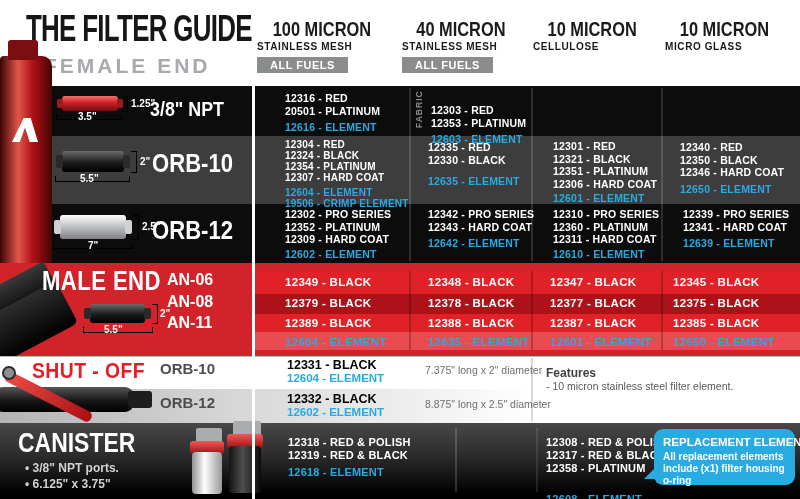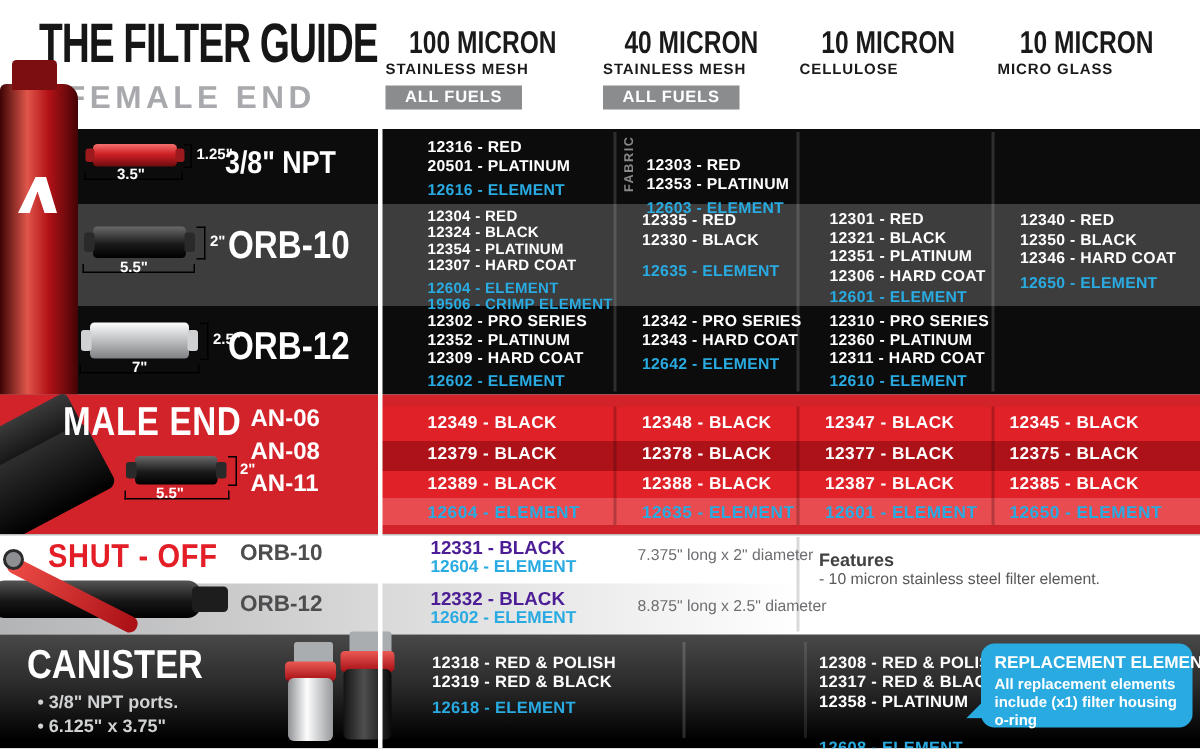--- a/index.html
+++ b/index.html
@@ -42,21 +42,21 @@
 
   
   .fbody{position:absolute;border-radius:3px}
   .fb-red{background:linear-gradient(180deg,#f4716d 0%,#cf2026 45%,#6e0c0e 100%)}
   .fb-black{background:linear-gradient(180deg,#6a6a6a 0%,#1b1b1b 55%,#000 100%)}
   .fb-silver{background:linear-gradient(180deg,#fdfdfd 0%,#bdbfc1 50%,#7f8184 100%)}
   .fcap{position:absolute;border-radius:2px}
 
   
   .shut-label{font-weight:800;font-size:15px;color:#4d4d4f;white-space:nowrap}
-  .shut-part{font-weight:800;font-size:12.5px;color:#4c1d95;white-space:nowrap}
+  .shut-part{font-weight:800;font-size:12.5px;color:#000000;white-space:nowrap}
   .shut-el{font-weight:800;font-size:11.5px;color:#29abe2;white-space:nowrap}
   .shut-spec{font-weight:400;font-size:10.5px;color:#6d6e71;white-space:nowrap}
   .features-title{font-weight:800;font-size:12px;color:#414042}
   .features-item{font-weight:400;font-size:10.5px;line-height:13px;color:#58595b;white-space:nowrap}
   .gray-stripe{position:absolute;left:0;width:560px;
     background:linear-gradient(90deg,#b3b4b6 0%,#d9d9d9 45%,rgba(255,255,255,0) 95%)}
 
   
   .can-head{font-weight:900;font-size:27px;color:#fff;transform:scaleX(.85);transform-origin:left top;white-space:nowrap}
   .can-bullet{font-weight:600;font-size:12px;line-height:16px;color:#d0d2d3;white-space:nowrap}
@@ -222,20 +222,27 @@
       </div>
   </div>
   <div class="abs" style="left:553px;top:208px">
     <div class="t-part">12310 - PRO SERIES</div>
     <div class="t-part">12360 - PLATINUM</div>
     <div class="t-part">12311 - HARD COAT</div>
     <div class="el-block" style="margin-top:2px">
         <div class="t-part t-el">12610 - ELEMENT</div>
       </div>
   </div>
+  <div class="abs" style="left:683px;top:208px">
+    <div class="t-part">12339 - PRO SERIES</div>
+    <div class="t-part">12341 - HARD COAT</div>
+    <div class="el-block">
+        <div class="t-part t-el">12639 - ELEMENT</div>
+      </div>
+  </div>
 
   <div class="abs band-male" style="left:0;top:263px;width:800px;height:93px"></div>
   <div class="abs" style="left:252px;top:271px;width:548px;height:23px;background:#e02128"></div>
   <div class="abs" style="left:252px;top:294px;width:548px;height:20px;background:#ad1218"></div>
   <div class="abs" style="left:252px;top:314px;width:548px;height:18px;background:#e02128"></div>
   <div class="abs" style="left:252px;top:332px;width:548px;height:18px;background:#e84b50"></div>
   <div class="vsep-dim" style="left:409px;top:271px;height:79px;background:rgba(0,0,0,.22)"></div>
   <div class="vsep-dim" style="left:531px;top:271px;height:79px;background:rgba(0,0,0,.22)"></div>
   <div class="vsep-dim" style="left:661px;top:271px;height:79px;background:rgba(0,0,0,.22)"></div>
 

